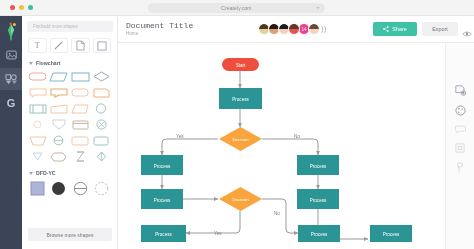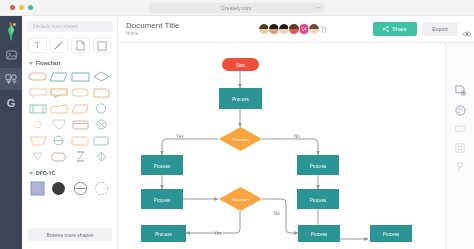--- a/index.html
+++ b/index.html
@@ -121,21 +121,21 @@
 
   
   .doc-header {
     position: absolute; left: 118px; top: 16px;
     width: 356px; height: 27px;
     background: #ffffff;
     border-bottom: 1px solid #ececec;
   }
   .doc-title {
     position: absolute; left: 8px; top: 5px;
-    font-size: 8px; color: #575c66;
+    font-size: 8px; color: #575c66; font-family: Liberation Mono, monospace;
   }
   .doc-sub {
     position: absolute; left: 8px; top: 15px;
     font-size: 4.6px; color: #a3a7b0;
   }
   .avatars {
     position: absolute; left: 140px; top: 7px;
     display: flex; align-items: center;
   }
   .av {

